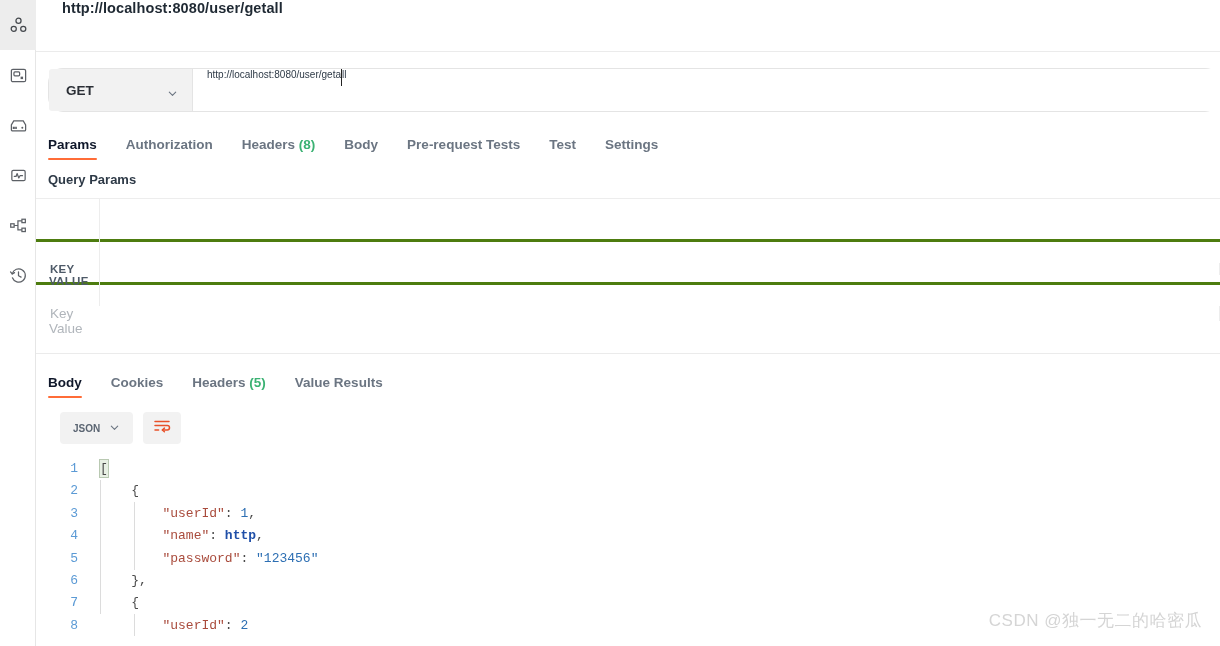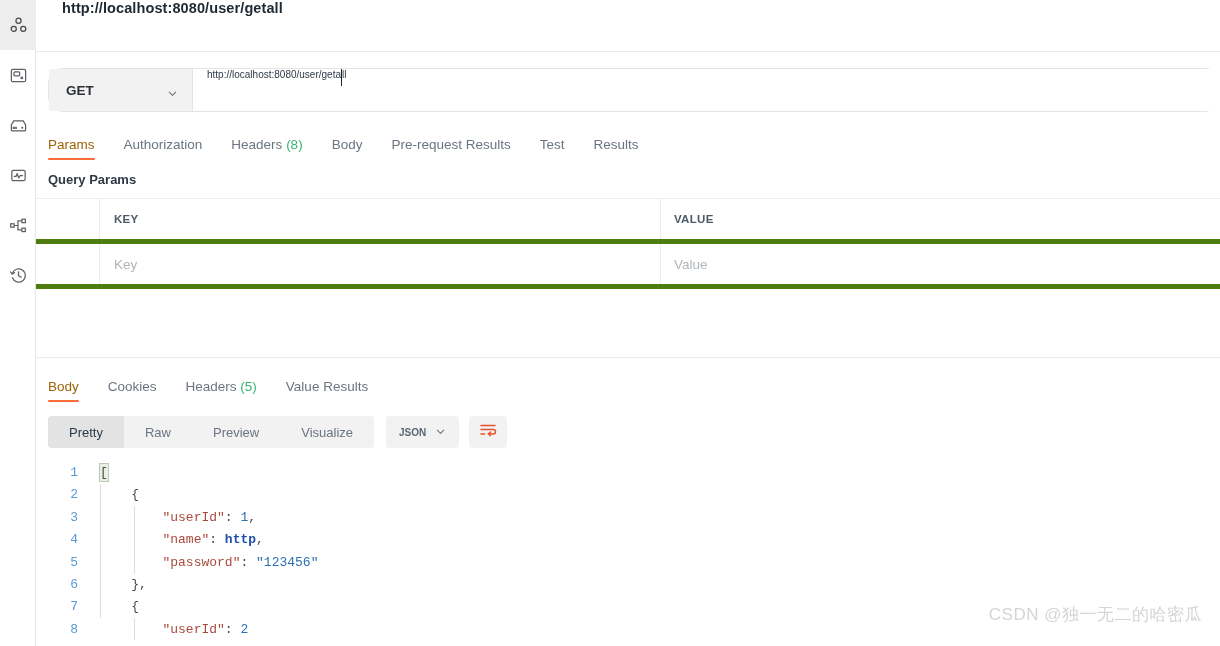--- a/index.html
+++ b/index.html
@@ -92,38 +92,38 @@
   
   .reqtabs {
     display: flex; align-items: flex-end;
     padding-left: 12px;
     margin-top: 16px;
     height: 32px;
   }
   .tab {
     font-size: 13.5px; color: #6b7582;
     padding: 0 0 8px 0; margin-right: 29px;
-    cursor: pointer; position: relative; white-space: nowrap;
+    cursor: pointer; position: relative; white-space: nowrap; font-weight: bold;
   }
   .tab .cnt { color: #3bb273; }
-  .tab.active { color: #a16207; font-weight: normal; }
+  .tab.active { color: #0f172a; font-weight: bold; }
   .tab.active::after {
     content: ""; position: absolute;
     left: 0; right: 0; bottom: 0; height: 2px;
     background: #ff6c37; border-radius: 1px;
   }
 
   .sectitle {
     font-size: 13px; font-weight: bold; color: #2e3a47;
     padding: 12px 0 11px 12px;
   }
 
   
   .ptable { width: 100%; border-top: 1px solid #ededed; box-sizing: border-box; }
-  .prow { display: flex; border-bottom: 5px solid #4d7c0f; height: 40px; }
+  .prow { display: flex; border-bottom: 3px solid #4d7c0f; height: 40px; flex-direction: column; }
   .pcell { display: flex; align-items: center; box-sizing: border-box; }
   .pcheck { width: 64px; flex: 0 0 64px; border-right: 1px solid #ededed; }
   .pkey { flex: 1 1 0; min-width: 0; padding-left: 14px; border-right: 1px solid #ededed; }
   .pval { flex: 1 1 0; min-width: 0; padding-left: 13px; }
   .hdr .pcell { font-size: 11.5px; font-weight: bold; color: #4e5a68; letter-spacing: .3px; }
   .ph { font-size: 13.5px; color: #b0b5bb; }
 
   .reqfiller { flex: 0 0 auto; height: 68px; }
 
   .hdivider { height: 1px; background: #ebebeb; width: 100%; }
@@ -182,21 +182,21 @@
   .match {
     background: #e8f0e4; outline: 1px solid #b9c9b2;
     display: inline-block; line-height: 17px;
   }
   .guide {
     position: absolute; width: 1px; background: #dcdcdc;
   }
 
   
   .watermark {
-    position: absolute; right: 18px; bottom: 20px;
+    position: absolute; right: 18px; bottom: 14px;
     font-size: 17px; color: #d5d5d5;
     letter-spacing: .5px; white-space: nowrap;
     pointer-events: none; user-select: none; margin-top: 18px;
   }
 </style>
 </head>
 <body>
 
 <div class="app">
 
@@ -293,27 +293,27 @@
         <span>Authorization</span>
       </div>
       <div class="tab">
         <span>Headers</span>
         <span class="cnt">(8)</span>
       </div>
       <div class="tab">
         <span>Body</span>
       </div>
       <div class="tab">
-        <span>Pre-request Results</span>
+        <span>Pre-request Tests</span>
       </div>
       <div class="tab">
         <span>Test</span>
       </div>
       <div class="tab">
-        <span>Results</span>
+        <span>Settings</span>
       </div>
     </div>
 
     <div class="sectitle">Query Params</div>
 
     <div class="ptable">
       <div class="prow hdr">
         <div class="pcell pcheck"></div>
         <div class="pcell pkey">KEY</div>
         <div class="pcell pval">VALUE</div>
@@ -344,26 +344,20 @@
         <div class="tab">
           <span>Headers</span>
           <span class="cnt">(5)</span>
         </div>
         <div class="tab">
           <span>Value Results</span>
         </div>
       </div>
 
       <div class="viewbar">
-        <div class="seg">
-          <div class="seg-btn active">Pretty</div>
-          <div class="seg-btn">Raw</div>
-          <div class="seg-btn">Preview</div>
-          <div class="seg-btn">Visualize</div>
-        </div>
 
         <div class="fmtbox">
           <span class="lbl">JSON</span>
           <span>
             <svg width="11" height="11" viewBox="0 0 12 12" fill="none" stroke="#6b7582" stroke-width="1.2">
               <path d="M2.5 4.5 L6 8 L9.5 4.5" stroke-linecap="round" stroke-linejoin="round"></path>
             </svg>
           </span>
         </div>
 

